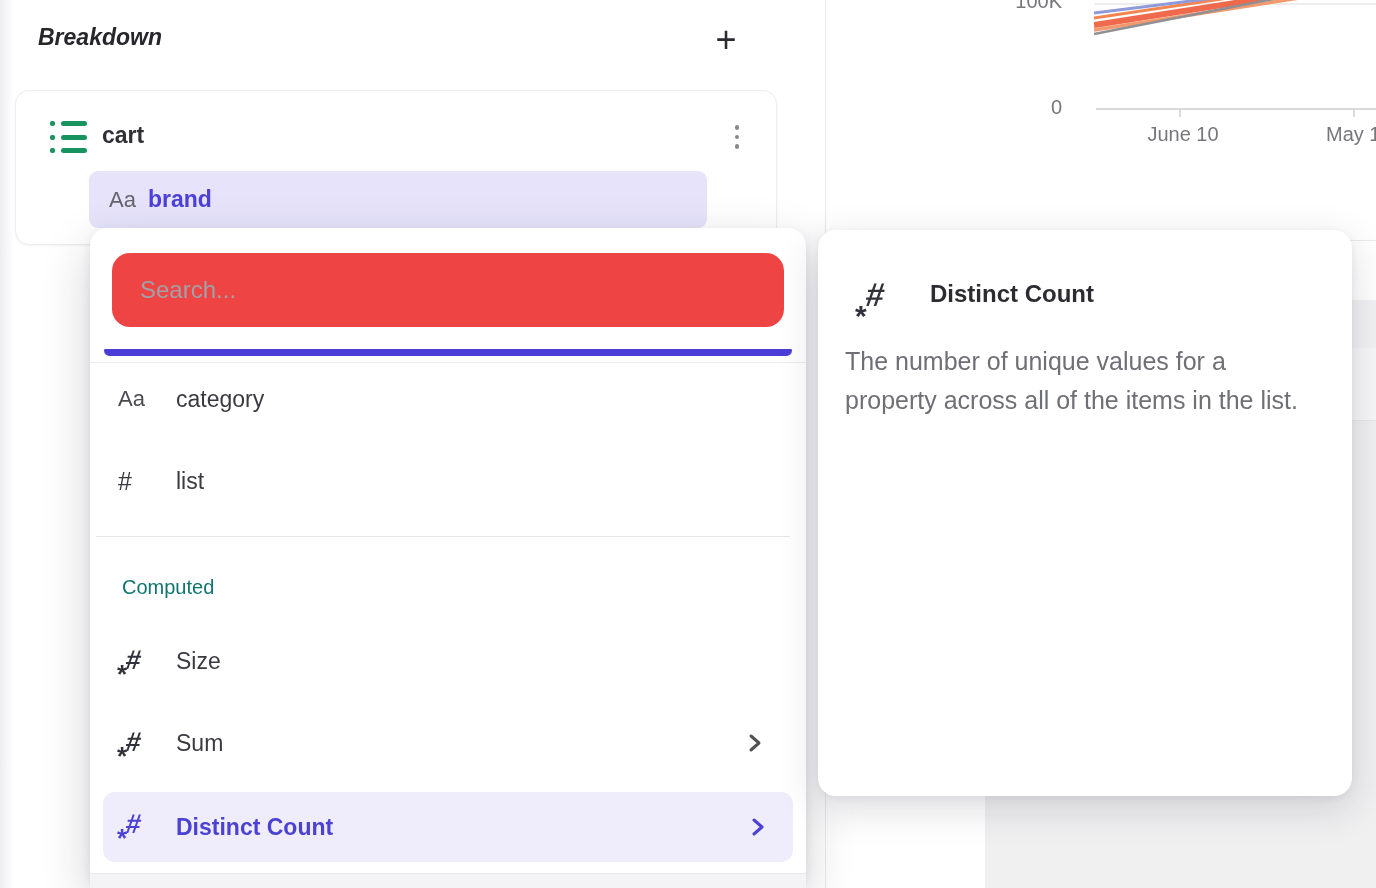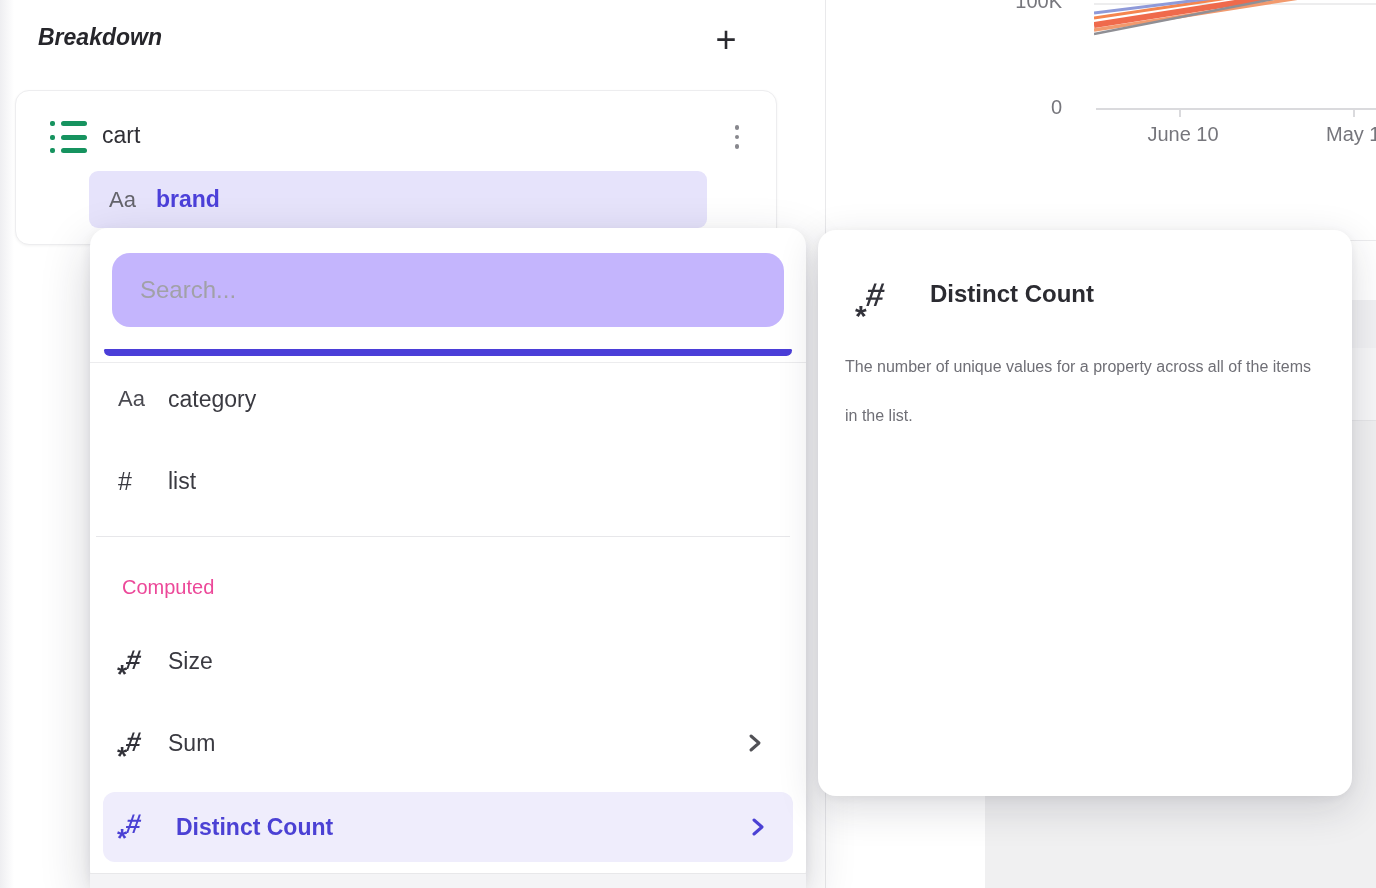--- a/index.html
+++ b/index.html
@@ -43,51 +43,51 @@
 
   
   .cart-card{left:15px;top:90px;width:760px;height:153px;background:#fff;
     border:1px solid #ededef;border-radius:14px;box-shadow:0 1px 3px rgba(0,0,0,.05);
     z-index:2;}
   .list-icon{left:34px;top:30px;width:40px;height:32px;display:flex;flex-direction:column;
     justify-content:space-between;}
   .list-icon .li-row{display:flex;align-items:center;gap:6px;}
   .list-icon .li-dot{width:5px;height:5px;border-radius:2px;background:#16935f;}
   .list-icon .li-bar{width:26px;height:5px;border-radius:2.5px;background:#16935f;}
-  .cart-label{left:86px;top:31px;font-size:23px;font-weight:400;color:#2f2f35;}
+  .cart-label{left:86px;top:31px;font-size:23px;font-weight:700;color:#2f2f35;}
   .kebab{right:30px;top:26px;width:18px;height:40px;display:flex;flex-direction:column;
     align-items:center;justify-content:center;gap:5px;cursor:pointer;}
   .kebab i{width:4.5px;height:4.5px;border-radius:50%;background:#87878d;}
   .brand-row{left:73px;top:80px;width:618px;height:57px;background:#e6e3fb;
     border-radius:9px;display:flex;align-items:center;cursor:pointer;}
   .brand-row .type-icon{margin-left:20px;width:36px;font-size:22px;color:#64646b;}
-  .brand-row .brand-label{margin-left:11px;font-size:23px;font-weight:700;color:#4c40d9;}
+  .brand-row .brand-label{margin-left:3px;font-size:23px;font-weight:700;color:#4c40d9;}
 
   
   .dropdown{left:90px;top:228px;width:716px;height:660px;background:#fff;
     border-radius:18px;box-shadow:0 18px 50px rgba(30,30,50,.20),0 4px 12px rgba(30,30,50,.08);
     z-index:5;}
-  .search-box{left:22px;top:25px;width:672px;height:74px;background:#c4b5fd;
+  .search-box{left:22px;top:25px;width:672px;height:74px;background:#ef4444;
     border-radius:18px;}
   .search-box input{width:100%;height:100%;border:none;outline:none;background:transparent;
     font-family:"Liberation Sans",sans-serif;font-size:24px;color:#333;
     padding:0 0 0 28px;box-sizing:border-box;}
   .search-box input::placeholder{color:#a1a1a7;}
   .indigo-bar{left:14px;top:121px;width:688px;height:7px;background:#4b3ed8;
     border-radius:2px 2px 8px 8px;}
   .dd-hairline{left:0;top:134px;width:716px;height:1px;background:#ececee;}
   .dd-row{left:0;width:716px;height:58px;display:flex;align-items:center;cursor:pointer;}
   .dd-row .icon-box{margin-left:28px;width:46px;display:flex;justify-content:flex-start;}
-  .dd-row .row-label{margin-left:4px;font-size:23px;color:#3a3a41;}
+  .dd-row .row-label{margin-left:12px;font-size:23px;color:#3a3a41;}
   .row-category{top:142px;}
   .row-price{top:224px;}
   .type-icon-text{font-size:22px;color:#4a4a51;}
   .hash-icon-text{font-size:25px;color:#3a3a41;}
   .dd-divider{left:6px;top:308px;width:694px;height:1px;background:#e7e7ea;}
-  .computed-label{left:32px;top:348px;font-size:20px;color:#ec4899;}
+  .computed-label{left:32px;top:348px;font-size:20px;color:#0f766e;}
   .row-size{top:404px;}
   .row-sum{top:486px;}
   .chevron{position:absolute;right:44px;top:50%;transform:translateY(-50%);color:#515156;
     display:flex;}
   .distinct-row{left:13px;top:564px;width:690px;height:70px;background:#efedfc;
     border-radius:12px;display:flex;align-items:center;cursor:pointer;color:#4b41d4;}
   .distinct-row .icon-box{margin-left:15px;width:46px;}
   .distinct-row .row-label{margin-left:12px;font-size:23px;font-weight:700;color:#4b41d4;}
   .distinct-row .chevron{right:28px;color:#4b41d4;}
   .dd-footer-divider{left:0;top:645px;width:716px;height:1px;background:#e8e8ea;}
@@ -101,21 +101,21 @@
     font-weight:700;line-height:16px;}
   .computed-icon.dark{color:#32323a;}
 
   
   .tooltip{left:818px;top:230px;width:534px;height:566px;background:#fff;border-radius:18px;
     box-shadow:0 12px 40px rgba(30,30,50,.16),0 2px 8px rgba(30,30,50,.06);z-index:6;}
   .tt-icon{left:38px;top:46px;width:42px;height:42px;}
   .tt-icon .ci-hash{left:10px;font-size:33px;line-height:38px;}
   .tt-icon .ci-star{font-size:30px;bottom:-6px;}
   .tt-title{left:112px;top:50px;font-size:24px;font-weight:700;color:#2b2b31;}
-  .tt-desc{left:27px;top:112px;width:476px;font-size:16px;line-height:49px;color:#6f6f76;}
+  .tt-desc{left:27px;top:112px;width:476px;font-size:25px;line-height:39px;color:#6f6f76;}
 </style>
 </head>
 <body>
 
 <div class="abs left-gutter"></div>
 <div class="abs panel-divider"></div>
 <div class="abs bg-hairline-1"></div>
 <div class="abs bg-band-1"></div>
 <div class="abs bg-band-2"></div>
 <div class="abs bg-hairline-2"></div>

